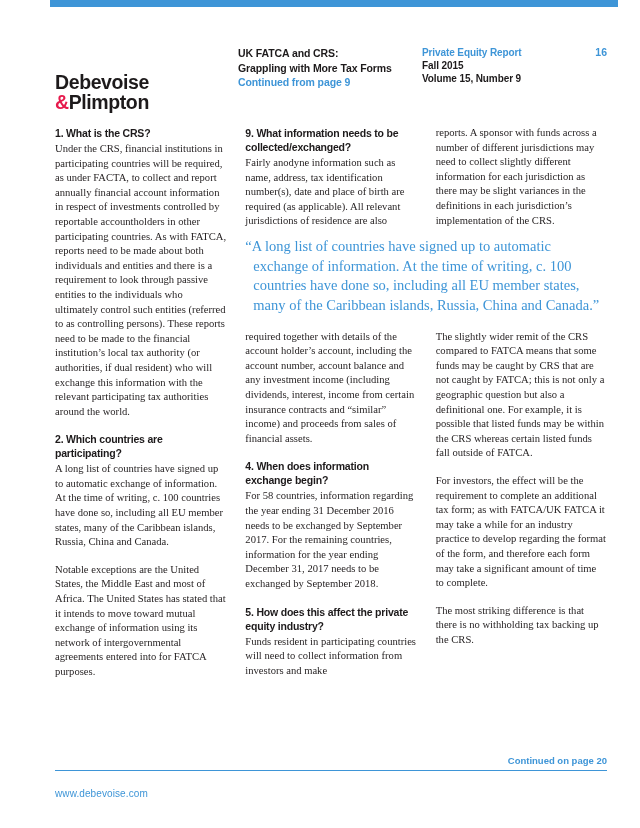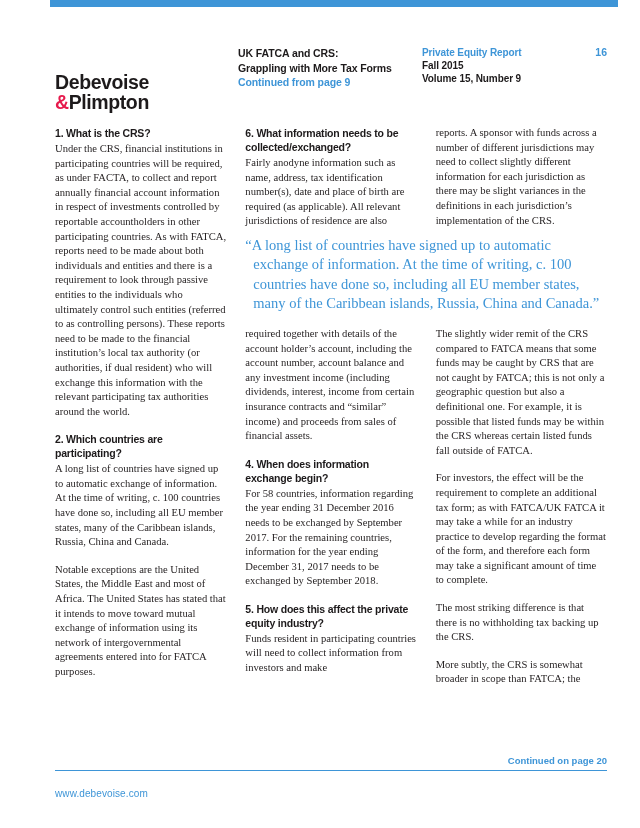--- a/index.html
+++ b/index.html
@@ -121,21 +121,21 @@
 
     <div class="col1">
       <h3 class="sec">1. What is the CRS?</h3>
       <p>Under the CRS, financial institutions in participating countries will be required, as under FACTA, to collect and report annually financial account information in respect of investments controlled by reportable accountholders in other participating countries. As with FATCA, reports need to be made about both individuals and entities and there is a requirement to look through passive entities to the individuals who ultimately control such entities (referred to as controlling persons). These reports need to be made to the financial institution’s local tax authority (or authorities, if dual resident) who will exchange this information with the relevant participating tax authorities around the world.</p>
       <h3 class="sec gap">2. Which countries are participating?</h3>
       <p>A long list of countries have signed up to automatic exchange of information.  At the time of writing, c. 100 countries have done so, including all EU member states, many of the Caribbean islands, Russia, China and Canada.</p>
       <p>Notable exceptions are the United States, the Middle East and most of Africa.  The United States has stated that it intends to move toward mutual exchange of information using its network of intergovernmental agreements entered into for FATCA purposes.</p>
     </div>
 
     <div class="c2t">
-      <h3 class="sec">6. What information needs to be collected/exchanged?</h3>
+      <h3 class="sec">9. What information needs to be collected/exchanged?</h3>
       <p>Fairly anodyne information such as name, address, tax identification number(s), date and place of birth are required (as applicable).  All relevant jurisdictions of residence are also</p>
     </div>
 
     <div class="c3t">
       <p>reports. A sponsor with funds across a number of different jurisdictions may need to collect slightly different information for each jurisdiction as there may be slight variances in the definitions in each jurisdiction’s implementation of the CRS.</p>
     </div>
 
     <div class="pq-wrap">
       <div class="pullquote">“A long list of countries have signed up to automatic exchange of information. At the time of writing, c. 100 countries have done so, including all EU member states, many of the Caribbean islands, Russia, China and Canada.”</div>
     </div>
@@ -145,21 +145,20 @@
       <h3 class="sec gap">4. When does information exchange begin?</h3>
       <p>For 58 countries, information regarding the year ending 31 December 2016 needs to be exchanged by September 2017. For the remaining countries, information for the year ending December 31, 2017 needs to be exchanged by September 2018.</p>
       <h3 class="sec gap">5. How does this affect the private equity industry?</h3>
       <p>Funds resident in participating countries will need to collect information from investors and make</p>
     </div>
 
     <div class="c3b">
       <p>The slightly wider remit of the CRS compared to FATCA means that some funds may be caught by CRS that are not caught by FATCA; this is not only a geographic question but also a definitional one.  For example, it is possible that listed funds may be within the CRS whereas certain listed funds fall outside of FATCA.</p>
       <p>For investors, the effect will be the requirement to complete an additional tax form; as with FATCA/UK FATCA it may take a while for an industry practice to develop regarding the format of the form, and therefore each form may take a significant amount of time to complete.</p>
       <p>The most striking difference is that there is no withholding tax backing up the CRS.</p>
-      <p>More subtly, the CRS is somewhat broader in scope than FATCA; the</p>
     </div>
 
   </div>
 
   <div class="footer-cont">Continued on page 20</div>
   <hr class="footer-rule">
   <div class="footer-site">www.debevoise.com</div>
 
 </div>
 

